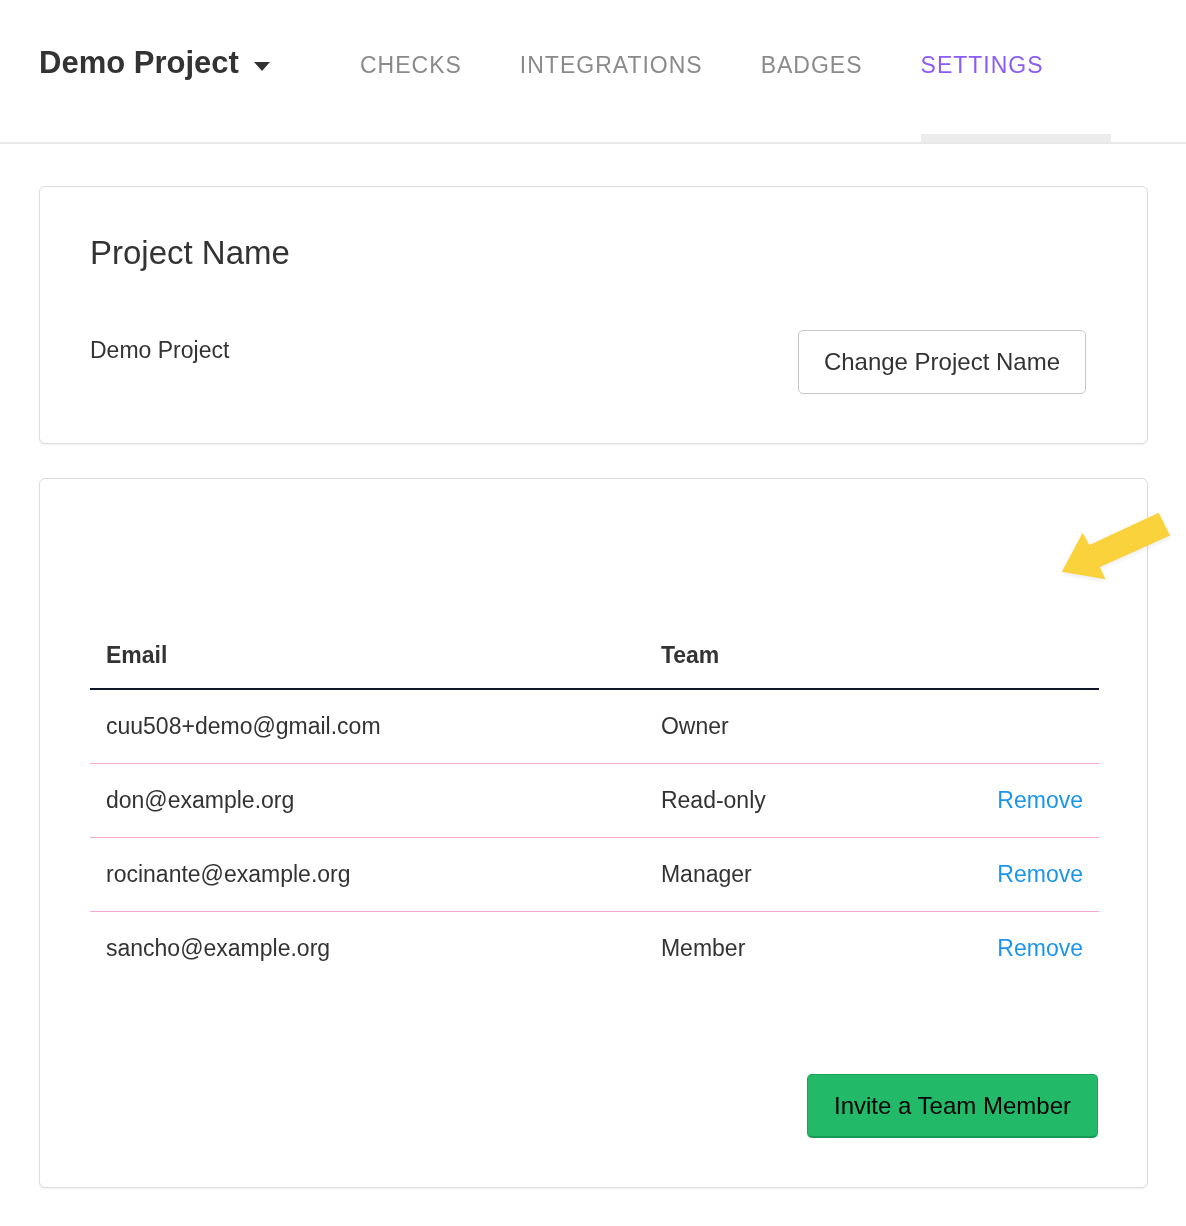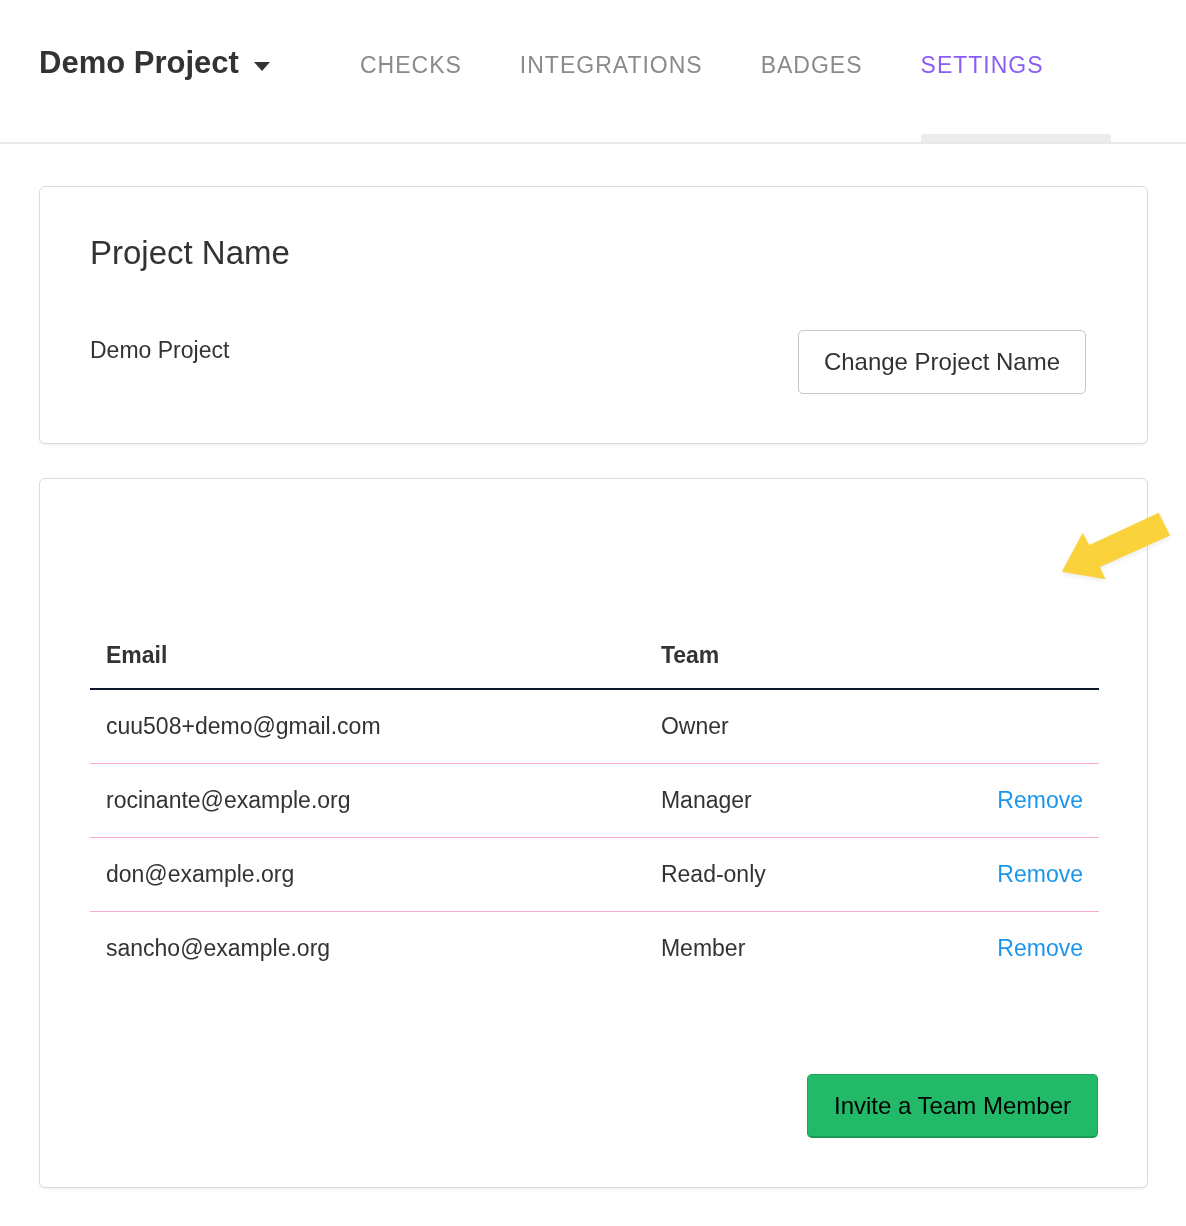--- a/index.html
+++ b/index.html
@@ -225,30 +225,30 @@
             <th class="action-cell"></th>
           </tr>
         </thead>
         <tbody>
           <tr>
             <td>cuu508+demo@gmail.com</td>
             <td>Owner</td>
             <td class="action-cell"><span></span></td>
           </tr>
           <tr>
+            <td>don@example.org</td>
+            <td>Read-only</td>
+            <td class="action-cell"><a class="remove-link">Remove</a></td>
+          </tr>
+          <tr>
             <td>rocinante@example.org</td>
             <td>Manager</td>
             <td class="action-cell"><a class="remove-link">Remove</a></td>
           </tr>
           <tr>
-            <td>don@example.org</td>
-            <td>Read-only</td>
-            <td class="action-cell"><a class="remove-link">Remove</a></td>
-          </tr>
-          <tr>
             <td>sancho@example.org</td>
             <td>Member</td>
             <td class="action-cell"><a class="remove-link">Remove</a></td>
           </tr>
         </tbody>
       </table>
     </div>
 
     <button class="btn-invite">Invite a Team Member</button>
   </section>

